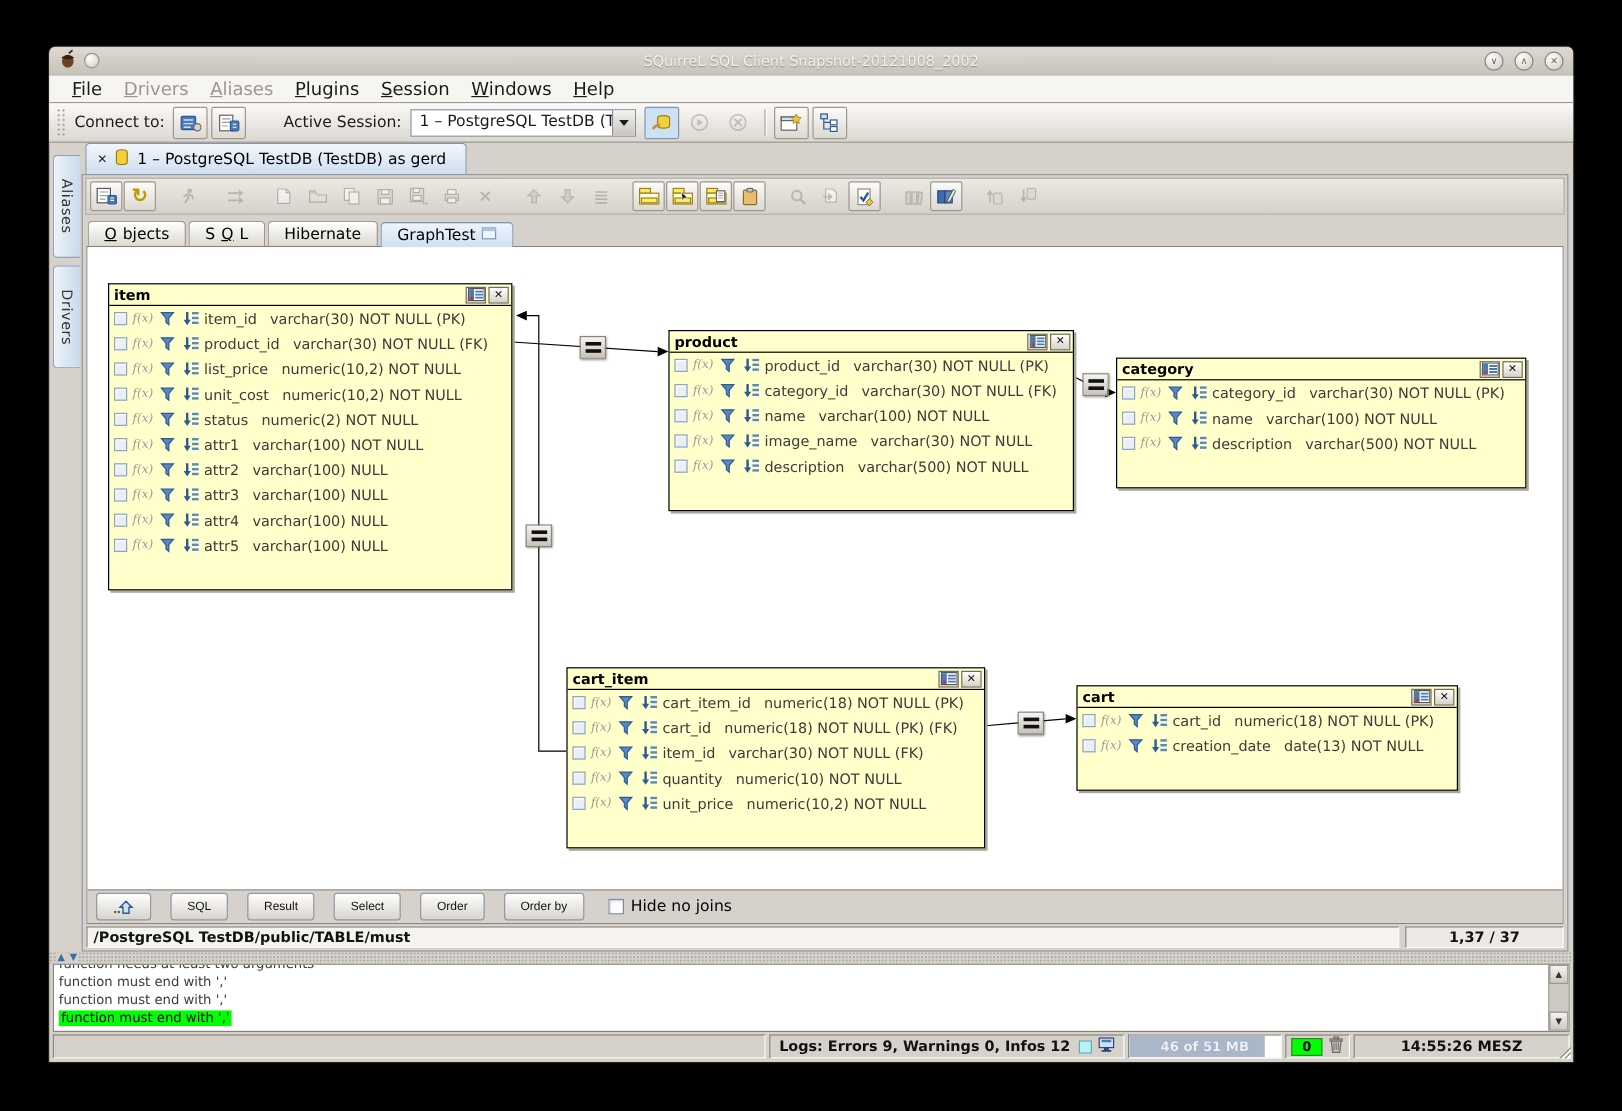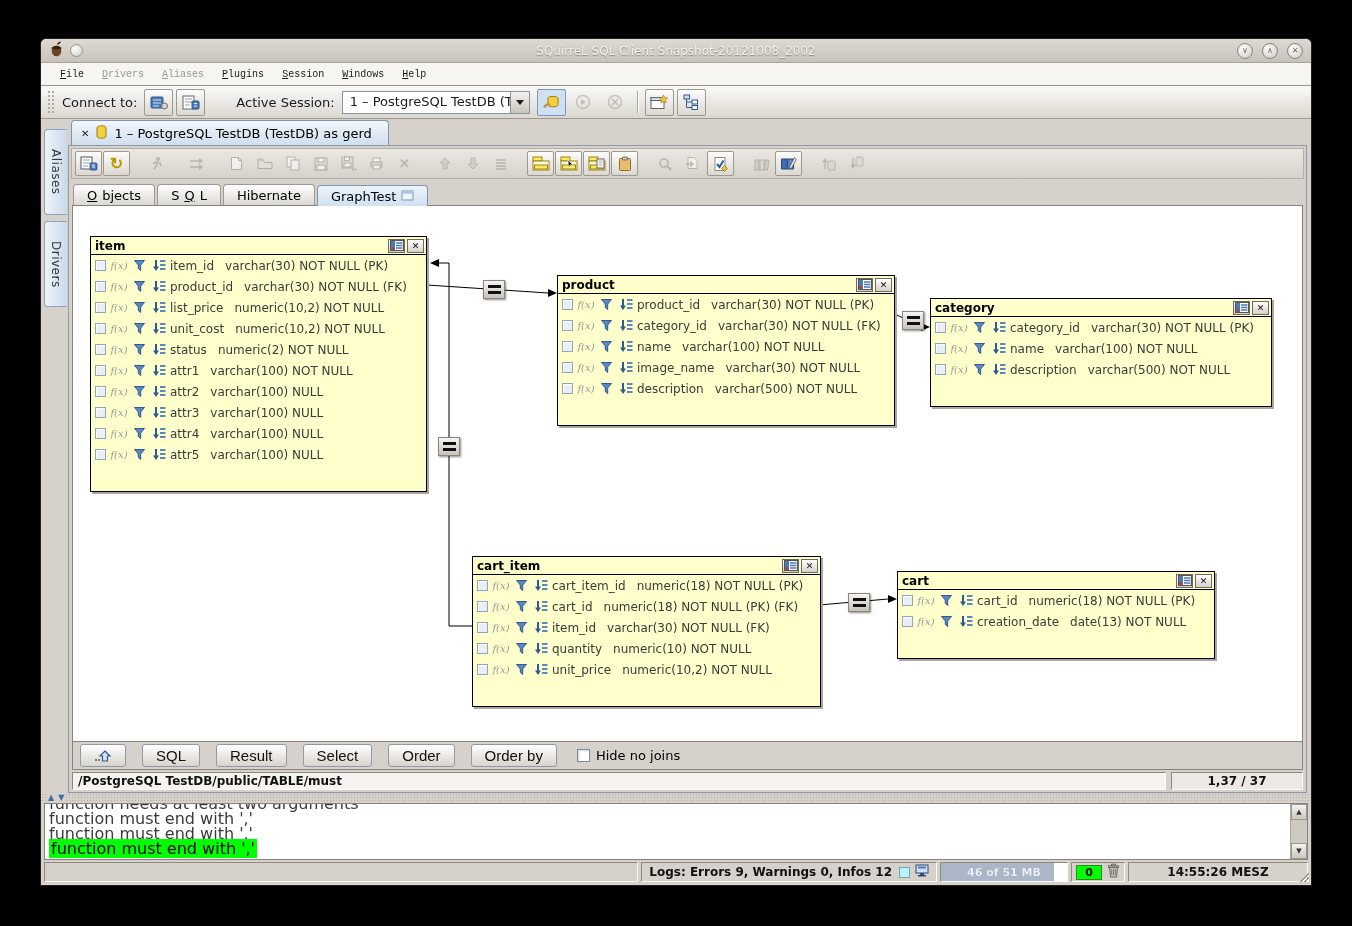--- a/index.html
+++ b/index.html
@@ -18,21 +18,21 @@
   .app-icons { display:flex; align-items:center; gap:6px; z-index:1; }
   .app-dot { width:13px; height:13px; border-radius:50%; border:1px solid #9a958c;
              background:radial-gradient(circle at 35% 30%,#fdfdfc,#cfccc5); }
   .win-btns { margin-left:auto; display:flex; gap:9px; z-index:1; }
   .win-btn { width:16px; height:16px; border-radius:50%; border:1px solid #8a867e; color:#6b675f;
              background:radial-gradient(circle at 35% 30%,#fdfdfc,#ccc8c0);
              display:flex; align-items:center; justify-content:center; font-size:8px; }
 
   
   .menubar { height:23px; flex:none; background:#f7f5f1; border-bottom:1px solid #9d9890;
-             display:flex; align-items:center; padding:0 10px; font-size:10px; color:#1a1a1a;font-family:Liberation Mono, monospace; }
+             display:flex; align-items:center; padding:0 10px; font-size:15px; color:#1a1a1a; }
   .menu-item { padding:2px 9px; }
   .menu-item.disabled { color:#9b978f; }
 
   
   .toolbar { height:33px; flex:none; background:linear-gradient(#fbfaf8,#dbd7d0);
              border-bottom:1px solid #9d9890; display:flex; align-items:center; gap:7px;
              padding:0 6px; font-size:13px; color:#1a1a1a; }
   .drag-dots { width:8px; height:24px; flex:none;
                background-image:radial-gradient(#aeaaa1 32%,transparent 34%);
                background-size:4px 4px; }
@@ -107,38 +107,38 @@
   .join-btn { position:absolute; width:22px; height:19px; border:1px solid #8a8578;
               background:linear-gradient(#f6f5f2,#c7c3bb); box-shadow:1px 1px 2px rgba(0,0,0,.45);
               display:flex; align-items:center; justify-content:center; }
   .join-btn i { display:block; width:13px; height:9px; border-top:3px solid #111; border-bottom:3px solid #111; }
 
   
   .controls-row { height:28px; flex:none; border-top:1px solid #88827a; background:#d6d2cb;
                   display:flex; align-items:center; gap:16px; padding:0 7px; font-size:13px; }
   .g-btn { height:23px; min-width:46px; padding:10px 13px; border:1px solid #8f9aa6; border-radius:3px;
            background:linear-gradient(#ffffff,#d8d4cd); display:flex; align-items:center;
-           justify-content:center; font-size:15px; color:#111; }
+           justify-content:center; font-size:10px; color:#111; }
   .chk-wrap { display:flex; align-items:center; gap:6px; margin-left:4px; }
   .chk { width:13px; height:13px; background:#fff; border:1px solid #7f8b98; box-shadow:inset 1px 1px 2px #cfd6dd; }
 
   .status-row { height:22px; flex:none; display:flex; gap:5px; padding:2px 3px; }
   .sunken { border:1px solid; border-color:#8e897d #fbfaf7 #fbfaf7 #8e897d; }
   .path-field { flex:1; background:#f5f3ef; font-weight:bold; font-size:12px; display:flex;
                 align-items:center; padding:0 5px; color:#111; }
   .pos-field { width:132px; background:#ece9e4; font-weight:bold; font-size:12px; display:flex;
                align-items:center; justify-content:center; color:#111; }
 
   
   .splitter { height:10px; flex:none; background-image:radial-gradient(#aeaaa1 28%,transparent 30%);
               background-size:3px 3px; display:flex; align-items:center; padding-left:6px; gap:2px; }
   .split-arrow { font-size:8px; color:#3a6ea5; line-height:1; background:#d6d2cb; padding:0 1px; }
   .log-wrap { height:57px; flex:none; margin:0 3px; border:1px solid #88827a; background:#fff;
               display:flex; overflow:hidden; }
-  .log-lines { flex:1; overflow:hidden; font-size:16px; color:#3b3b3b; padding-left:4px; margin-top:-8px; }
+  .log-lines { flex:1; overflow:hidden; font-size:11px; color:#3b3b3b; padding-left:4px; margin-top:-8px; }
   .log-line { height:15px; line-height:15px; white-space:nowrap; }
   .log-line .hl { background:#00ff00; color:#000; padding:0 2px; }
   .log-scroll { width:17px; flex:none; background:#cdc9c1; border-left:1px solid #aba69d;
                 display:flex; flex-direction:column; justify-content:space-between; }
   .scroll-btn { height:16px; border:1px solid #9d9890; background:linear-gradient(#f4f3f0,#ccc8c0);
                 display:flex; align-items:center; justify-content:center; font-size:7px; color:#333; }
 
   
   .statusbar { height:25px; flex:none; display:flex; gap:3px; padding:2px 3px 3px; font-size:12px;
                position:relative; }

